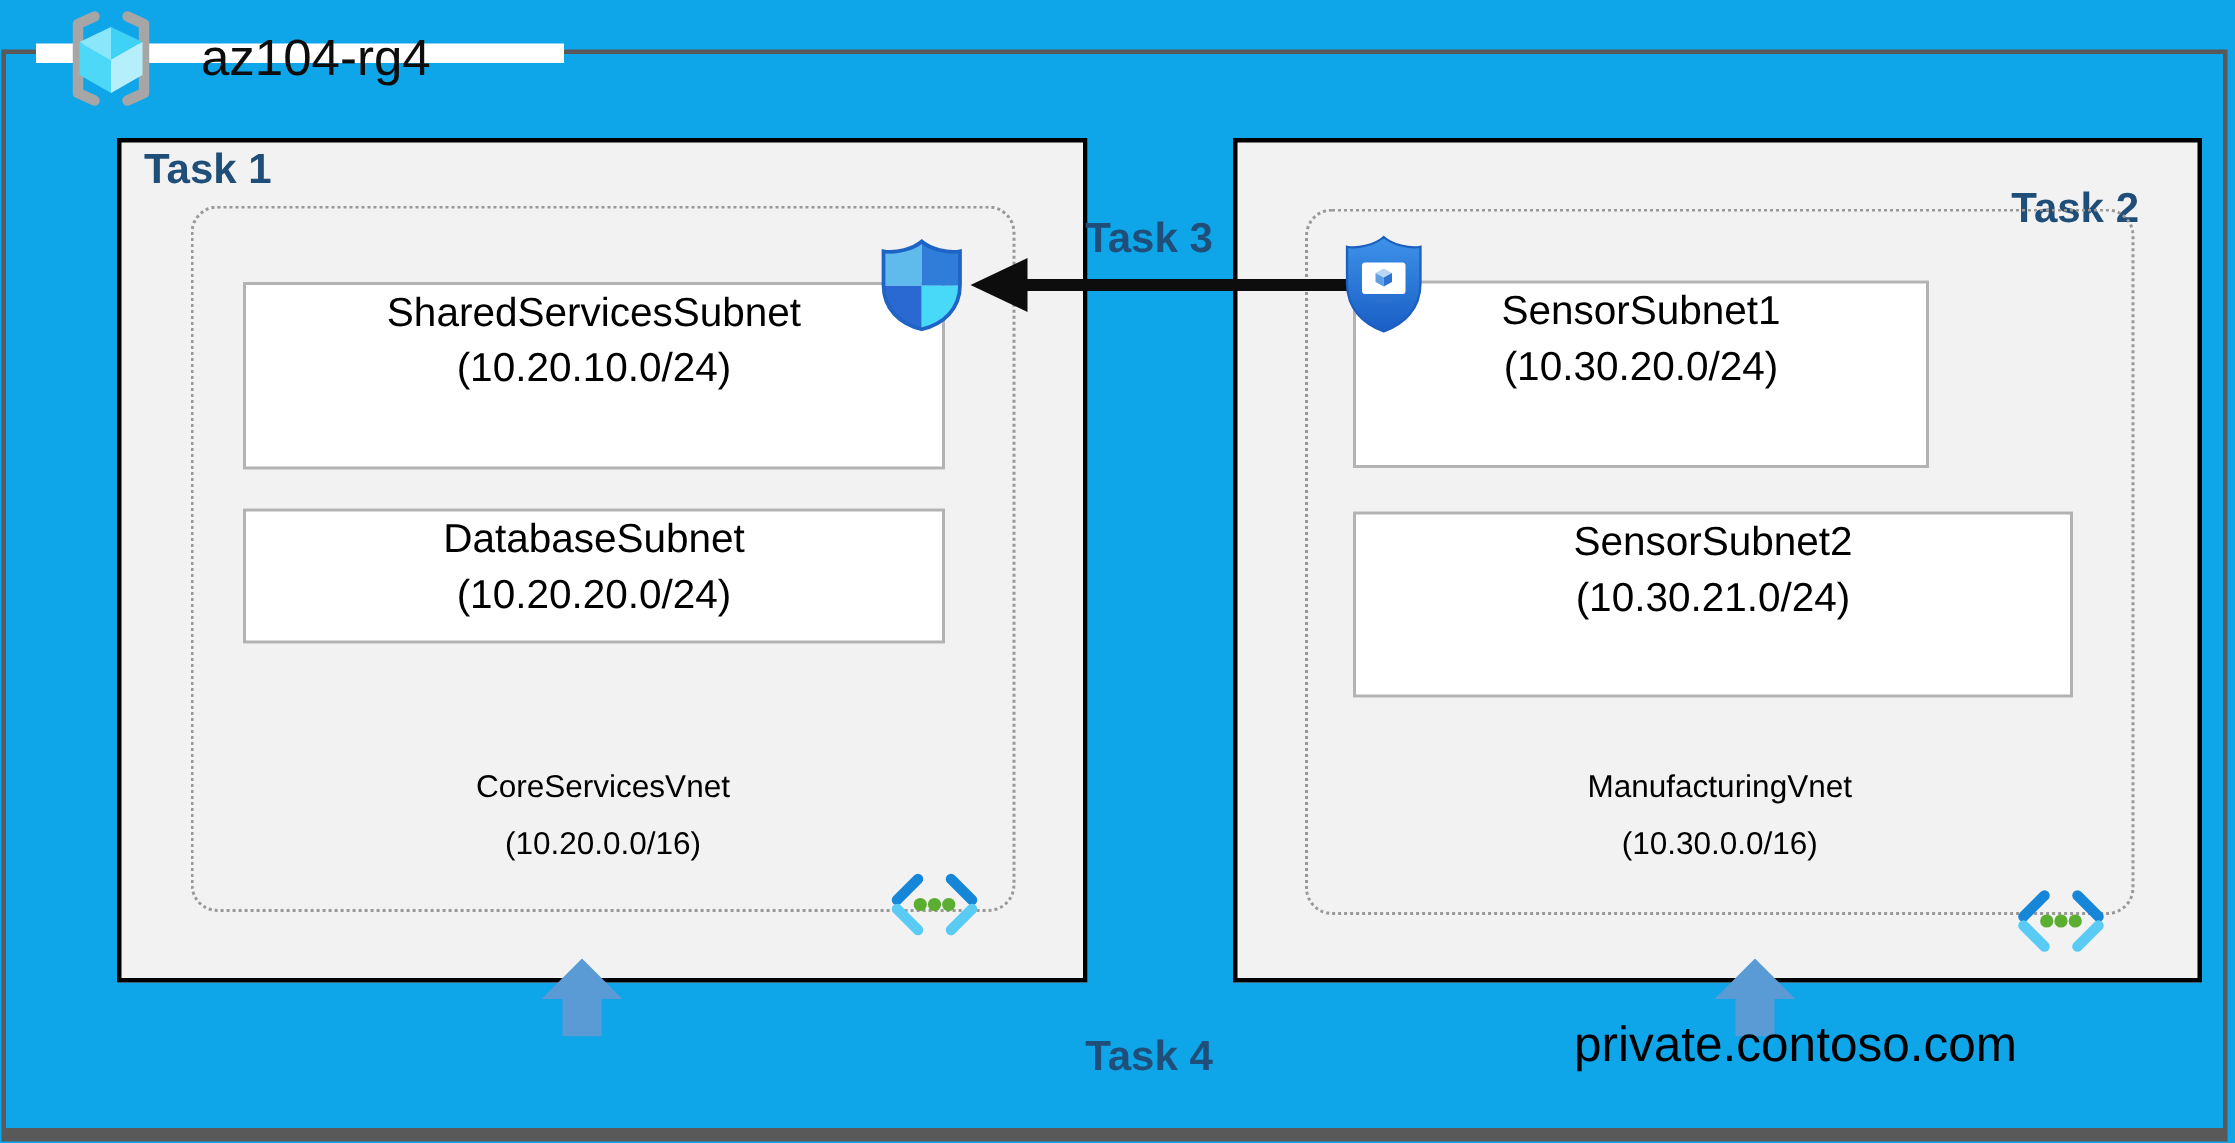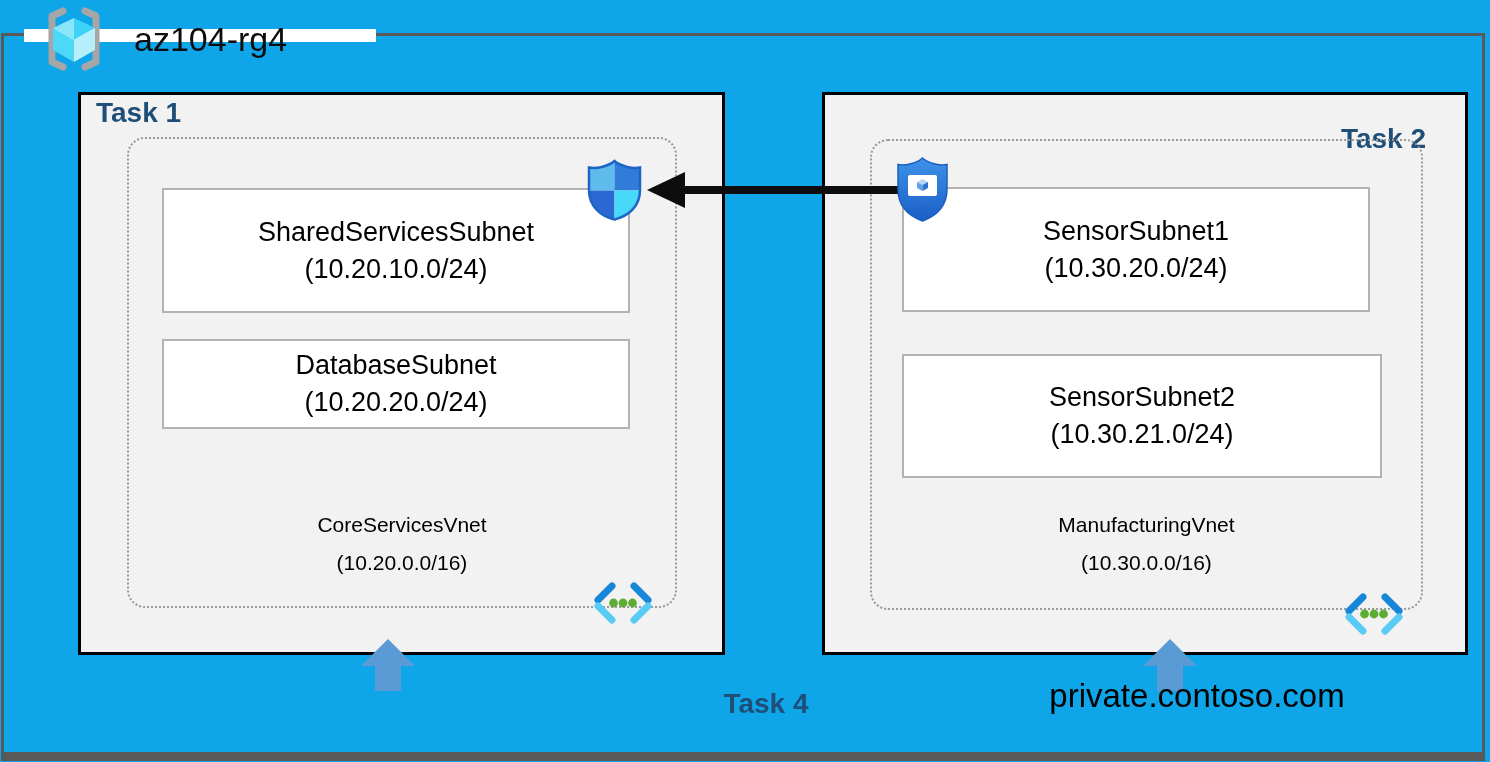--- a/index.html
+++ b/index.html
@@ -25,27 +25,27 @@
   .task2-label{left:1250px;top:99px;width:176px;text-align:right;margin-top:24px;}
   .task3-label{left:688px;top:143px;width:156px;text-align:center;}
   .task4-label{left:690px;top:688px;width:152px;text-align:center;}
   
   .vnet-dotted{box-sizing:border-box;border:2px dotted #999999;border-radius:18px;background:transparent;}
   .vnet-dotted.left{left:127px;top:137px;width:550px;height:471px;}
   .vnet-dotted.right{left:870px;top:139px;width:553px;height:471px;}
   
   .subnet-box{
     box-sizing:border-box;background:#ffffff;border:2px solid #b3b3b3;
-    display:flex;flex-direction:column;align-items:center;justify-content:center;
+    display:flex;flex-direction:column;align-items:center;
     font-size:27px;line-height:37px;text-align:center;
   }
   .sn-l1{left:162px;top:188px;width:468px;height:125px;}
   .sn-l2{left:162px;top:339px;width:468px;height:90px;}
-  .sn-r1{left:902px;top:187px;width:468px;height:125px;}
-  .sn-r2{left:902px;top:354px;width:480px;height:124px;}
+  .sn-r1{left:902px;top:187px;width:384px;height:125px;}
+  .sn-r2{left:902px;top:341px;width:480px;height:124px;}
   
   .vnet-label{font-size:21px;line-height:38px;text-align:center;}
   .vnet-label.left{left:127px;top:506px;width:550px;}
   .vnet-label.right{left:870px;top:506px;width:553px;}
   
   .nsg-icon{left:584px;top:158px;width:61px;height:64px;}
   .asg-icon{left:895px;top:156px;width:55px;height:67px;}
   .vnet-icon.left{left:590px;top:581px;width:66px;height:44px;}
   .vnet-icon.right{left:1341px;top:592px;width:66px;height:44px;}
   .task3-arrow{left:645px;top:167px;width:262px;height:46px;}
@@ -112,20 +112,21 @@
     <div>ManufacturingVnet</div>
     <div>(10.30.0.0/16)</div>
   </div>
 
   <div class="abs task3-arrow">
     <svg width="262" height="46" viewBox="0 0 262 46">
       <path d="M 262 23 L 36 23" stroke="#0d0d0d" stroke-width="8" fill="none"></path>
       <polygon points="2,23 40,5 40,41" fill="#0d0d0d"></polygon>
     </svg>
   </div>
+  <div class="abs task-title task3-label">Task 3</div>
 
   <div class="abs nsg-icon">
     <svg width="61" height="64" viewBox="0 0 61 64">
       <defs>
         <clipPath id="nsgClip">
           <path d="M30.5,3 C25,8 13,11 5,9.5 L5,32 C5,48 16,58 30.5,61.5 C45,58 56,48 56,32 L56,9.5 C48,11 36,8 30.5,3 Z"></path>
         </clipPath>
       </defs>
       <g clip-path="url(#nsgClip)">
         <rect x="0" y="0" width="30.5" height="32.5" fill="#5fbbec"></rect>

